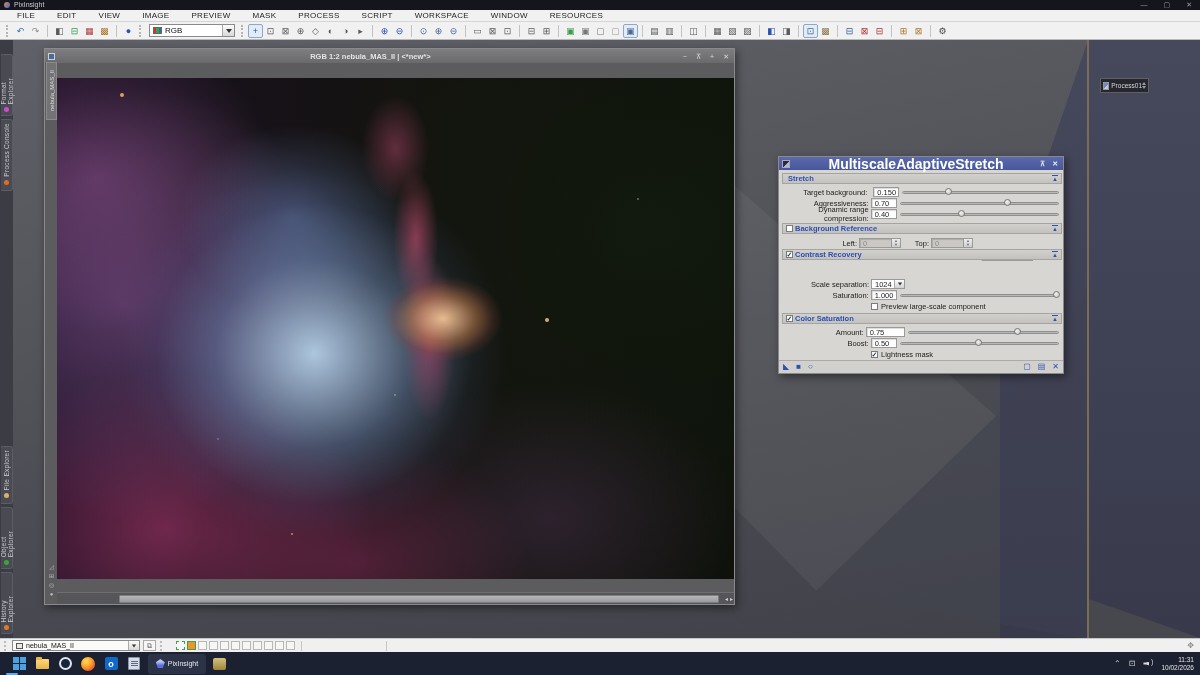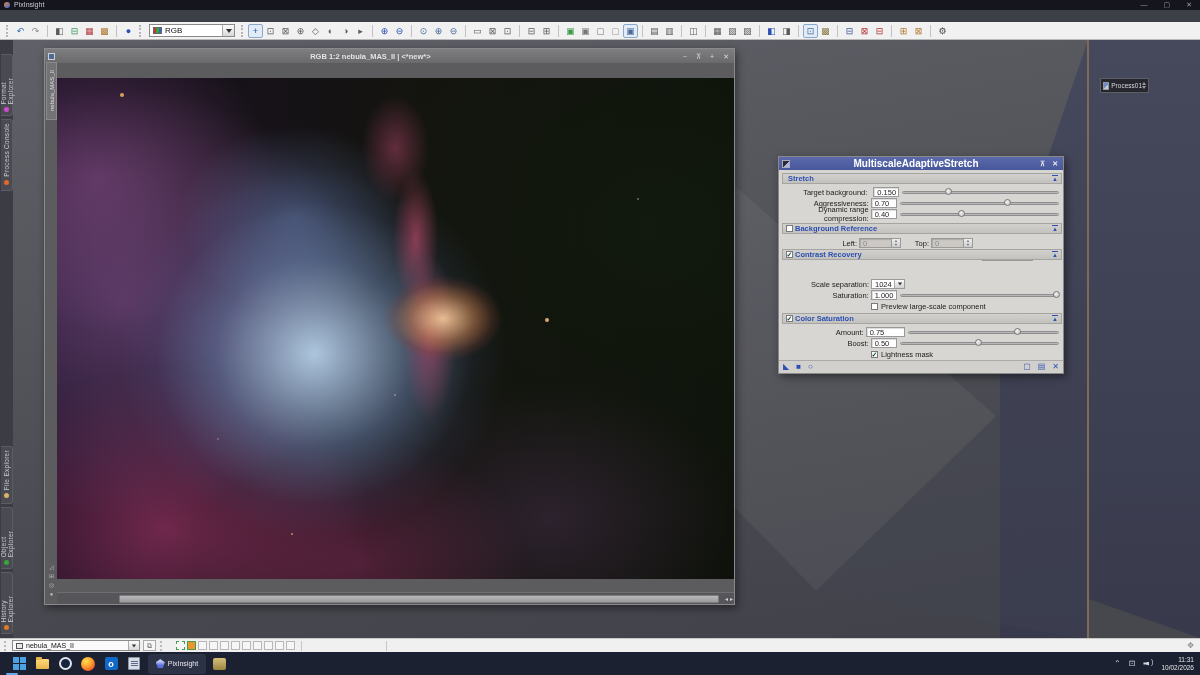--- a/index.html
+++ b/index.html
@@ -78,21 +78,21 @@
   .procicon .picon { width:8px; height:8px; background:linear-gradient(135deg,#6a8ac8 50%,#c8c8d0 50%); border:1px solid #999; margin-right:2px; }
   .procicon .plabel { font-size:6.5px; color:#d5d5da; flex:1; }
   .procicon .spin { display:flex; flex-direction:column; gap:1px; }
   .procicon .spin i { display:block; width:0; height:0; border-left:2px solid transparent; border-right:2px solid transparent; }
   .procicon .spin i.up { border-bottom:3px solid #9a9aa2; }
   .procicon .spin i.dn { border-top:3px solid #9a9aa2; }
   
   .dlg { position:absolute; left:778px; top:116px; width:286px; height:218px; background:#d8d6d2; border:1px solid #8a8a8a; box-shadow:2px 3px 8px rgba(0,0,0,.45); font-size:7.5px; color:#1c1c1c; }
   .dlg-title { position:absolute; left:0; top:0; width:100%; height:13px; background:linear-gradient(#5b6aab,#47579b); display:flex; align-items:center; padding:0 3px; }
   .dlg-title .dicon { width:8px; height:8px; background:linear-gradient(135deg,#2a2a3a 50%,#aab6e0 50%); border:1px solid #aab; margin-right:2px; }
-  .dlg-title .dtitle { flex:1; text-align:center; font-size:10px; font-weight:bold; color:#fff; }
+  .dlg-title .dtitle { flex:1; text-align:center; font-size:14px; font-weight:bold; color:#fff; }
   .dlg-title .dctl { display:flex; gap:7px; padding-right:2px; }
   .dlg-title .dctl span { font-size:7px; color:#e6e6f2; font-weight:bold; }
   .sect-hdr { position:absolute; left:3px; width:280px; height:11px; background:linear-gradient(#d2d0cc,#c4c2be); border:1px solid #a6a4a0; display:flex; align-items:center; padding:0 3px; }
   .sect-hdr .stitle { font-size:7.5px; font-weight:bold; color:#2b50b4; margin-left:2px; }
   .sect-hdr .reset { margin-left:auto; font-size:6px; color:#2b50b4; border-top:1px solid #2b50b4; line-height:6px; }
   .cb { width:7px; height:7px; background:#fff; border:1px solid #7a7a7a; display:inline-flex; align-items:center; justify-content:center; font-size:7px; color:#134a42; font-weight:bold; line-height:7px; }
   .dlg-row { position:absolute; height:10px; display:flex; align-items:center; }
   .dlg-label { display:inline-block; text-align:right; }
   .valbox { height:10px; background:#fff; border:1px solid #9a9a9a; box-shadow:inset 1px 1px 1px rgba(0,0,0,.15); font-size:7.5px; display:flex; align-items:center; padding-left:3px; }
   .valbox.dis { background:#ccc9c4; color:#8a8a8a; }
@@ -157,20 +157,33 @@
   <div class="titlebar">
     <div class="appicon"></div>
     <div class="apptitle">PixInsight</div>
     <div class="wbtns">
       <span class="wbtn">—</span>
       <span class="wbtn">▢</span>
       <span class="wbtn">✕</span>
     </div>
   </div>
 
+  <div class="menubar" id="menubar">
+      <span class="menu-item">FILE</span>
+      <span class="menu-item">EDIT</span>
+      <span class="menu-item">VIEW</span>
+      <span class="menu-item">IMAGE</span>
+      <span class="menu-item">PREVIEW</span>
+      <span class="menu-item">MASK</span>
+      <span class="menu-item">PROCESS</span>
+      <span class="menu-item">SCRIPT</span>
+      <span class="menu-item">WORKSPACE</span>
+      <span class="menu-item">WINDOW</span>
+      <span class="menu-item">RESOURCES</span>
+    </div>
 
   <div class="toolbar" id="toolbar">
       <div class="tb-grip"></div>
       <div class="tb-icon" style="color: rgb(47, 107, 181);">↶</div>
       <div class="tb-icon" style="color: rgb(138, 138, 138);">↷</div>
       <div class="tb-sep"></div>
       <div class="tb-icon" style="color: rgb(90, 90, 90);">◧</div>
       <div class="tb-icon" style="color: rgb(58, 154, 90);">⊟</div>
       <div class="tb-icon" style="color: rgb(176, 64, 64);">▦</div>
       <div class="tb-icon" style="color: rgb(176, 118, 46);">▩</div>

